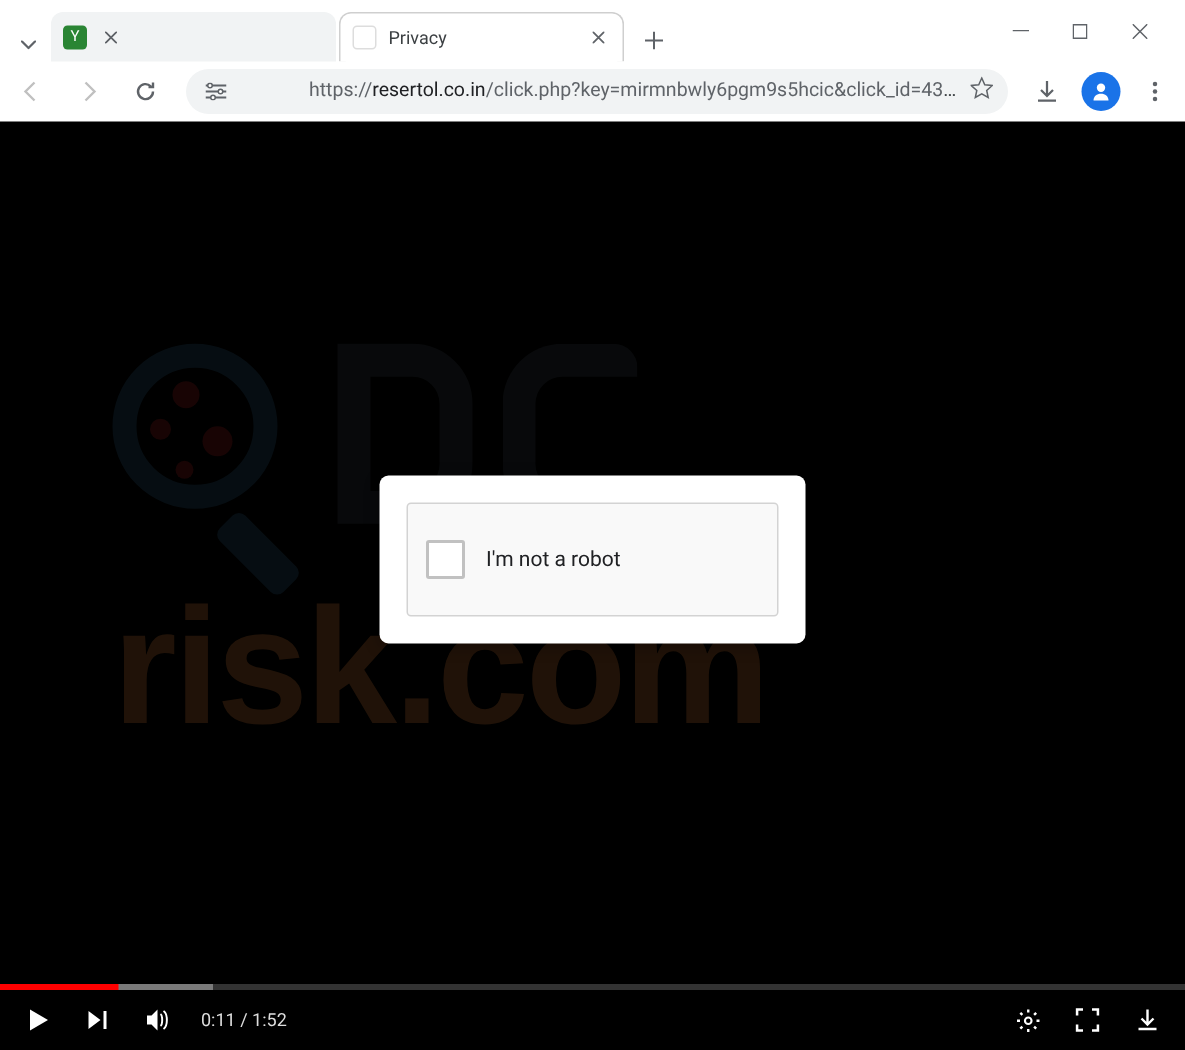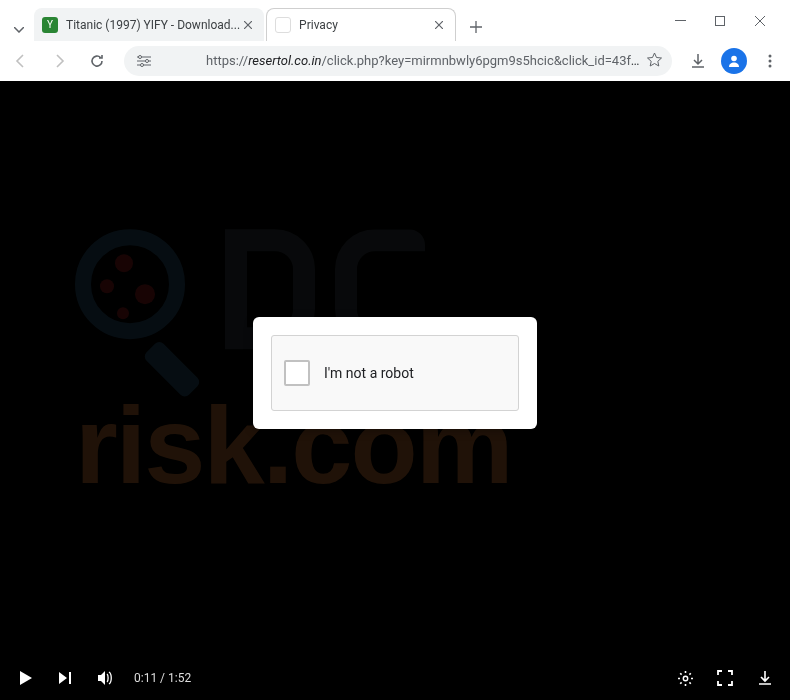--- a/index.html
+++ b/index.html
@@ -105,21 +105,21 @@
       margin: 0 6px;
       overflow: hidden;
     }
     .address-icon {
       width: 20px; height: 20px;
       display: flex; align-items: center; justify-content: center;
       margin-right: 8px; color: #5f6368;
     }
     .url-text { flex: 1; white-space: nowrap; overflow: hidden; text-overflow: ellipsis; }
     .url-proto { color: #5f6368; padding-left: 44px; }
-    .url-domain { color: #202124; font-style: italic; }
+    .url-domain { color: #202124; }
     .url-path { color: #5f6368; }
     .addr-right { display: flex; align-items: center; gap: 8px; margin-left: 6px; }
     .toolbar-icon {
       width: 32px; height: 32px;
       display: flex; align-items: center; justify-content: center;
       color: #5f6368; cursor: pointer; border-radius: 50%;
     }
     .profile-icon {
       width: 26px; height: 26px;
       border-radius: 50%;
@@ -220,21 +220,21 @@
       width: 32px; height: 32px;
       margin-bottom: 2px;
     }
     .recaptcha-links { font-size: 8px; color: #777; }
     .video-controls {
       position: absolute;
       bottom: 0; left: 0; right: 0;
       height: 44px;
       background: rgba(0,0,0,0.7);
       display: flex;
-      flex-direction: row;
+      flex-direction: column;
     }
     .progress-bar {
       height: 4px;
       background: rgba(255,255,255,0.2);
       position: relative;
     }
     .progress-buffer {
       position: absolute; top: 0; left: 0;
       height: 100%;
       background: rgba(255,255,255,0.35);
@@ -268,21 +268,20 @@
 
 <div class="window-titlebar">
   <div class="tab-area">
     <div class="tab-dropdown">
       <svg width="10" height="6" viewBox="0 0 10 6">
           <path d="M0 0l5 5 5-5" fill="none" stroke="currentColor" stroke-width="1.5"></path>
         </svg>
     </div>
     <div class="tab inactive">
       <div class="tab-favicon" style="background:#2a8534;color:#fff">Y</div>
-      <span class="tab-title">Titanic (1997) YIFY - Download...</span>
       <div class="tab-close">
         <svg width="8" height="8" viewBox="0 0 8 8">
             <path d="M0 0l8 8M8 0L0 8" stroke="currentColor" stroke-width="1.2"></path>
           </svg>
       </div>
     </div>
     <div class="tab active">
       <div class="tab-favicon" style="border:1px solid #ddd"></div>
       <span class="tab-title">Privacy</span>
       <div class="tab-close">

